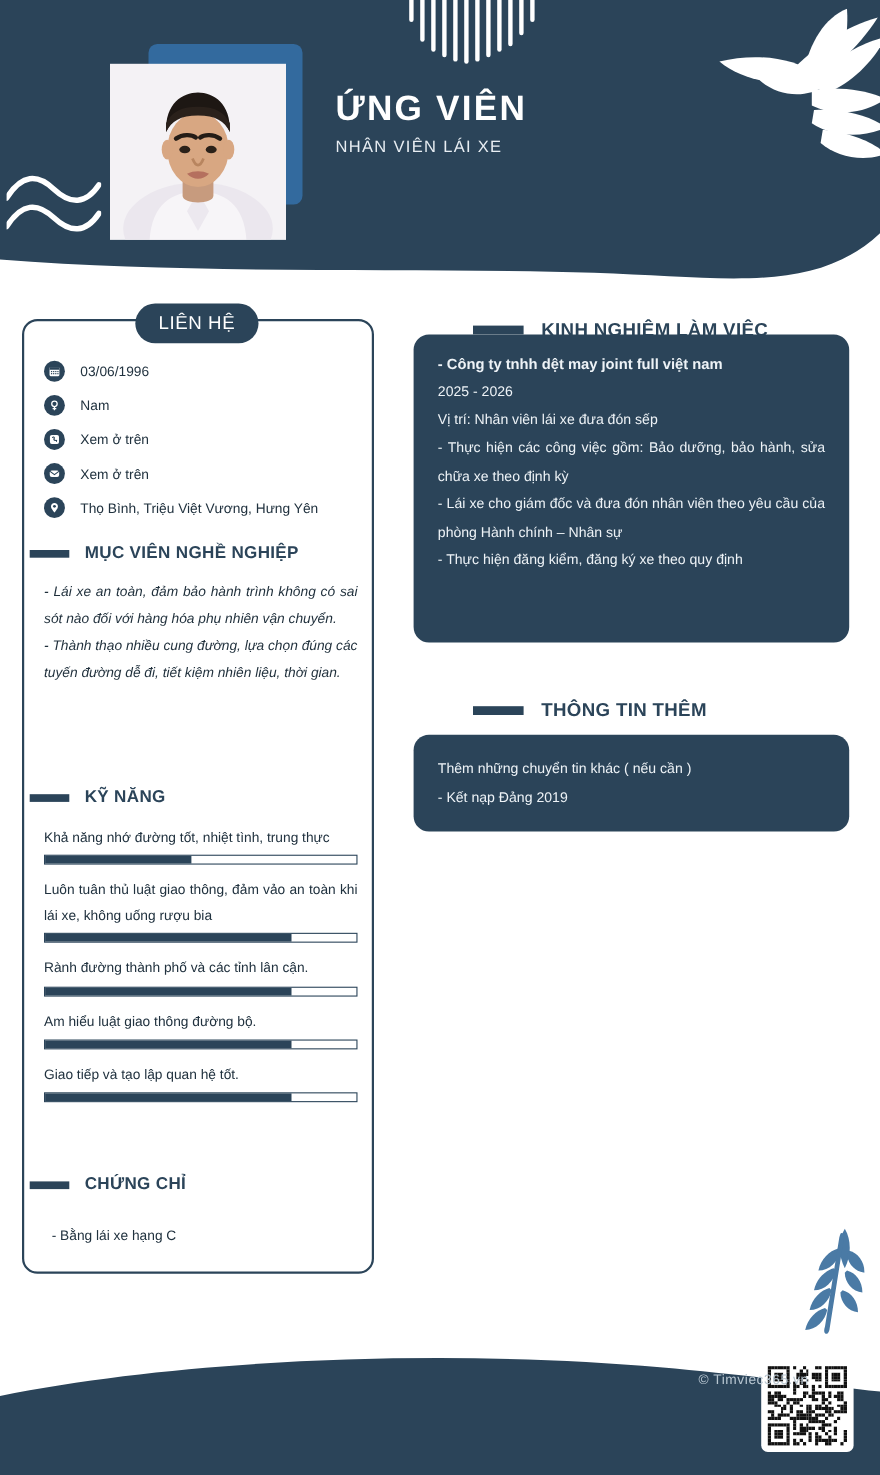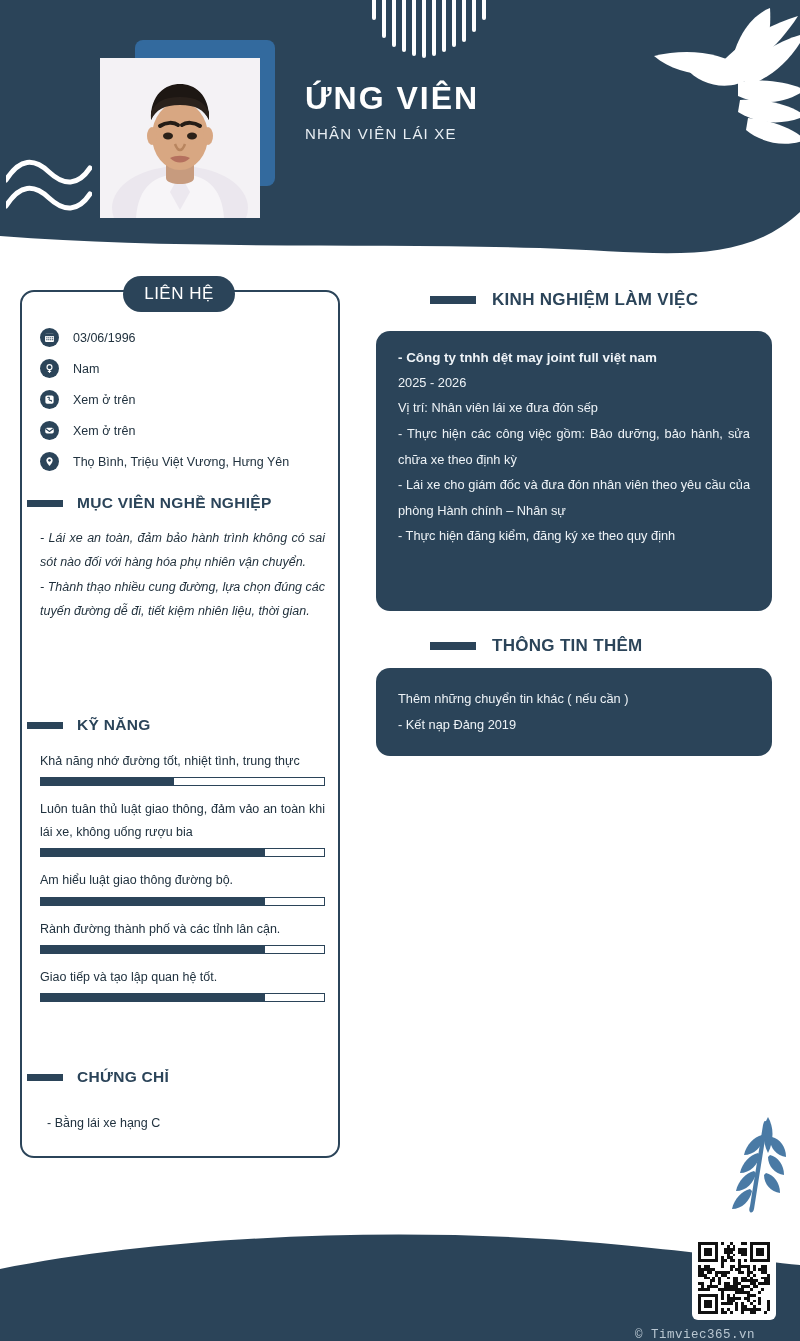--- a/index.html
+++ b/index.html
@@ -72,21 +72,21 @@
   .p-just { text-align:justify; }
 
   
   .footer-svg { position:absolute; left:0; bottom:0; }
   .wheat { position:absolute; right:14px; bottom:108px; }
   .qr { position:absolute; left:692px; top:1236px; width:84px; height:84px;
         background:#ffffff; border-radius:6px; padding:6px; }
   .qr-grid { width:72px; height:72px; display:grid; grid-template-columns:repeat(25,1fr);
              grid-template-rows:repeat(25,1fr); }
   .qr-grid i { background:#111111; }
-  .copyright { position:absolute; left:635px; top:1328px; font-family:Liberation Mono, monospace;
+  .copyright { position:absolute; left:635px; top:1247px; font-family:Liberation Sans, sans-serif;
                font-size:12.5px; color:#b9c7d2; letter-spacing:0.5px; }
 </style>
 </head>
 <body>
 
 <div id="page">
 
   <div class="header-wrap">
     <svg class="header-svg" width="800" height="275" viewBox="0 0 800 275">
       <path d="M0,0 H800 V212 C740,268 660,252 540,248 C380,243 180,250 0,236 Z" fill="#2b4459"></path>
@@ -238,27 +238,27 @@
           <div class="bar-fill" style="width: 47%;"></div>
         </div>
       </div>
       <div class="skill">
         <div class="skill-label">Luôn tuân thủ luật giao thông, đảm vảo an toàn khi lái xe, không uống rượu bia</div>
         <div class="bar-outer">
           <div class="bar-fill" style="width: 79%;"></div>
         </div>
       </div>
       <div class="skill">
-        <div class="skill-label">Am hiểu luật giao thông đường bộ.</div>
+        <div class="skill-label">Rành đường thành phố và các tỉnh lân cận.</div>
         <div class="bar-outer">
           <div class="bar-fill" style="width: 79%;"></div>
         </div>
       </div>
       <div class="skill">
-        <div class="skill-label">Rành đường thành phố và các tỉnh lân cận.</div>
+        <div class="skill-label">Am hiểu luật giao thông đường bộ.</div>
         <div class="bar-outer">
           <div class="bar-fill" style="width: 79%;"></div>
         </div>
       </div>
       <div class="skill">
         <div class="skill-label">Giao tiếp và tạo lập quan hệ tốt.</div>
         <div class="bar-outer">
           <div class="bar-fill" style="width: 79%;"></div>
         </div>
       </div>
@@ -271,21 +271,21 @@
       <span class="sec-title">CHỨNG CHỈ</span>
     </div>
     <div class="cert-text" style="margin-top:30px">- Bằng lái xe hạng C</div>
   </div>
 
   <div class="rsec-head" style="left:430px; top:290px">
     <span class="rsec-dash"></span>
     <span class="rsec-title">KINH NGHIỆM LÀM VIỆC</span>
   </div>
 
-  <div class="panel" style="left:376px; top:331px; width:396px; height:280px">
+  <div class="panel" style="left:376px; top:304px; width:396px; height:280px">
     <div class="panel-inner">
       <div class="p-strong">- Công ty tnhh dệt may joint full việt nam</div>
       <div class="p-line">2025 - 2026</div>
       <div class="p-line">Vị trí: Nhân viên lái xe đưa đón sếp</div>
       <div class="p-line p-just">- Thực hiện các công việc gồm: Bảo dưỡng, bảo hành, sửa chữa xe theo định kỳ</div>
       <div class="p-line p-just">- Lái xe cho giám đốc và đưa đón nhân viên theo yêu cầu của phòng Hành chính – Nhân sự</div>
       <div class="p-line p-just">- Thực hiện đăng kiểm, đăng ký xe theo quy định</div>
     </div>
   </div>
 

